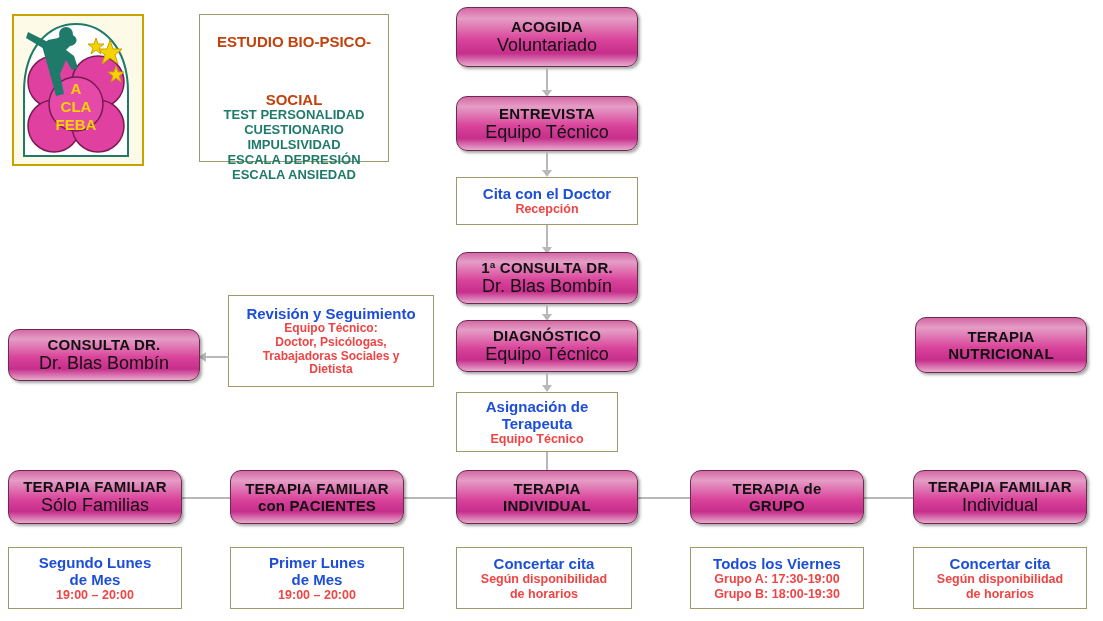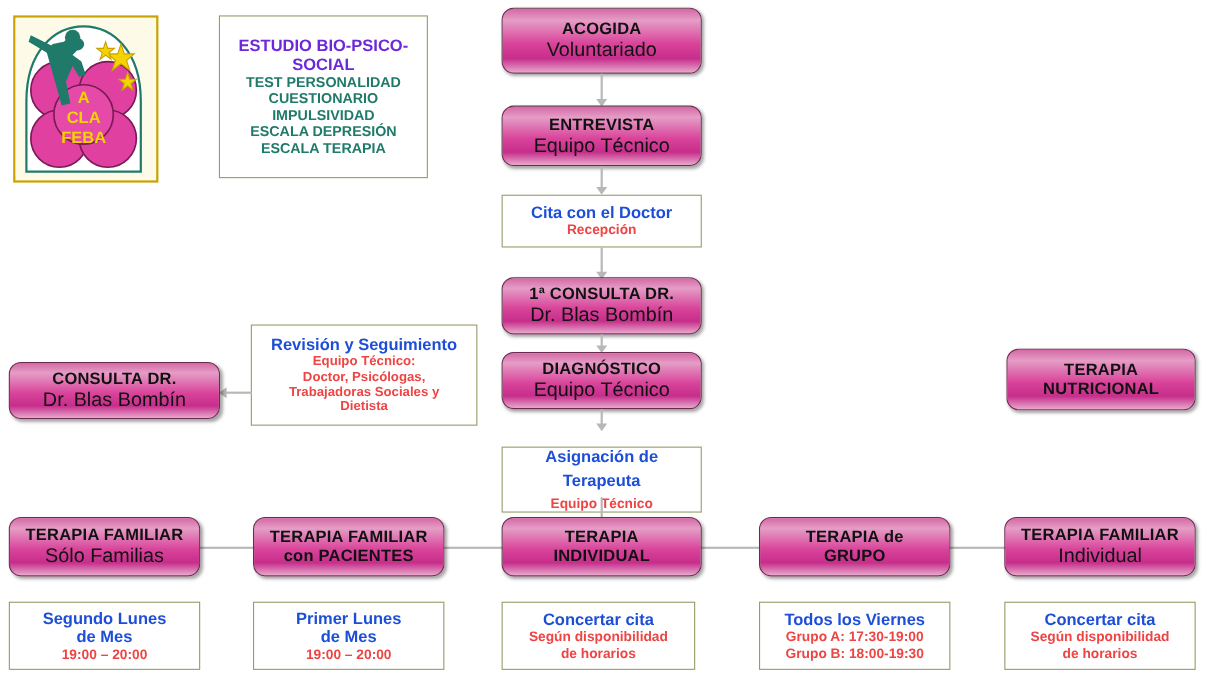--- a/index.html
+++ b/index.html
@@ -62,21 +62,22 @@
     font-weight: bold;
     font-size: 12.5px;
     color: #ef4444;
   }
   .white .l2.small {
     font-size: 12px;
   }
   .study .title {
     font-weight: bold;
     font-size: 15px;
-    color: #6d28d9;
+    color: #c2410c;
+    margin-top: 40px;
   }
   .study .line {
     font-weight: bold;
     font-size: 13px;
     color: #1f7a6a;
   }
   .conn {
     position: absolute;
     background: #b8b8b8;
   }
@@ -138,21 +139,21 @@
     </svg>
   </div>
 
   <div class="node white study" style="left:199px; top:14px; width:190px; height:148px;">
     <div class="title">ESTUDIO BIO-PSICO-</div>
     <div class="title">SOCIAL</div>
     <div class="line">TEST PERSONALIDAD</div>
     <div class="line">CUESTIONARIO</div>
     <div class="line">IMPULSIVIDAD</div>
     <div class="line">ESCALA DEPRESIÓN</div>
-    <div class="line">ESCALA TERAPIA</div>
+    <div class="line">ESCALA ANSIEDAD</div>
   </div>
 
   <div class="node pink" style="left:456px; top:7px; width:182px; height:60px;text-align:right;">
     <div class="l1">ACOGIDA</div>
     <div class="l2">Voluntariado</div>
   </div>
 
   <div class="conn" style="left:546px; top:67px; width:2px; height:25px;"></div>
   <div class="arrow-down" style="left:542px; top:90px;"></div>
 
@@ -181,21 +182,21 @@
   <div class="arrow-down" style="left:542px; top:314px;"></div>
 
   <div class="node pink" style="left:456px; top:320px; width:182px; height:52px;">
     <div class="l1">DIAGNÓSTICO</div>
     <div class="l2">Equipo Técnico</div>
   </div>
 
   <div class="conn" style="left:546px; top:372px; width:2px; height:16px;"></div>
   <div class="arrow-down" style="left:542px; top:385px;"></div>
 
-  <div class="node white" style="left:456px; top:406px; width:182px; height:60px;justify-content:space-between;">
+  <div class="node white" style="left:456px; top:392px; width:162px; height:60px;">
     <div class="l1">Asignación de</div>
     <div class="l1">Terapeuta</div>
     <div class="l2">Equipo Técnico</div>
   </div>
 
   <div class="conn" style="left:546px; top:452px; width:2px; height:18px;"></div>
 
   <div class="node white" style="left:228px; top:295px; width:206px; height:92px;text-align:center;">
     <div class="l1">Revisión y Seguimiento</div>
     <div class="l2 small">Equipo Técnico:</div>

